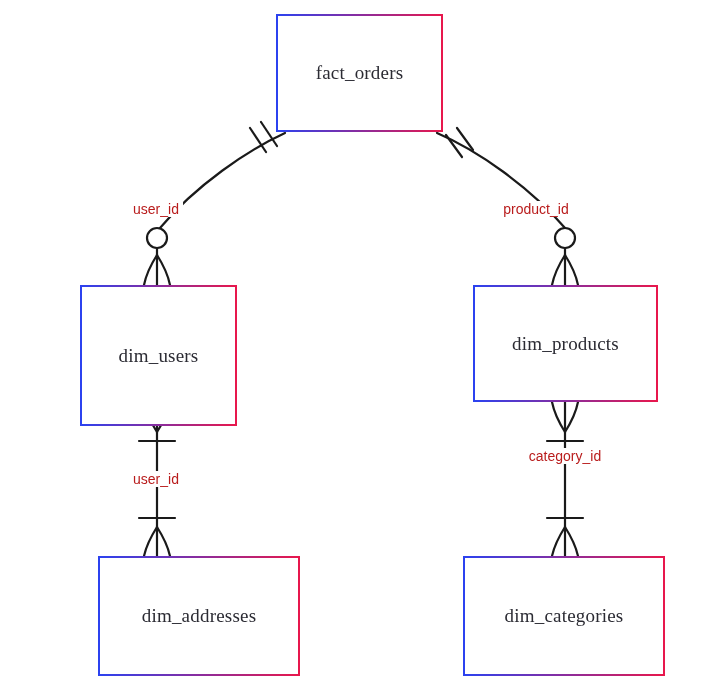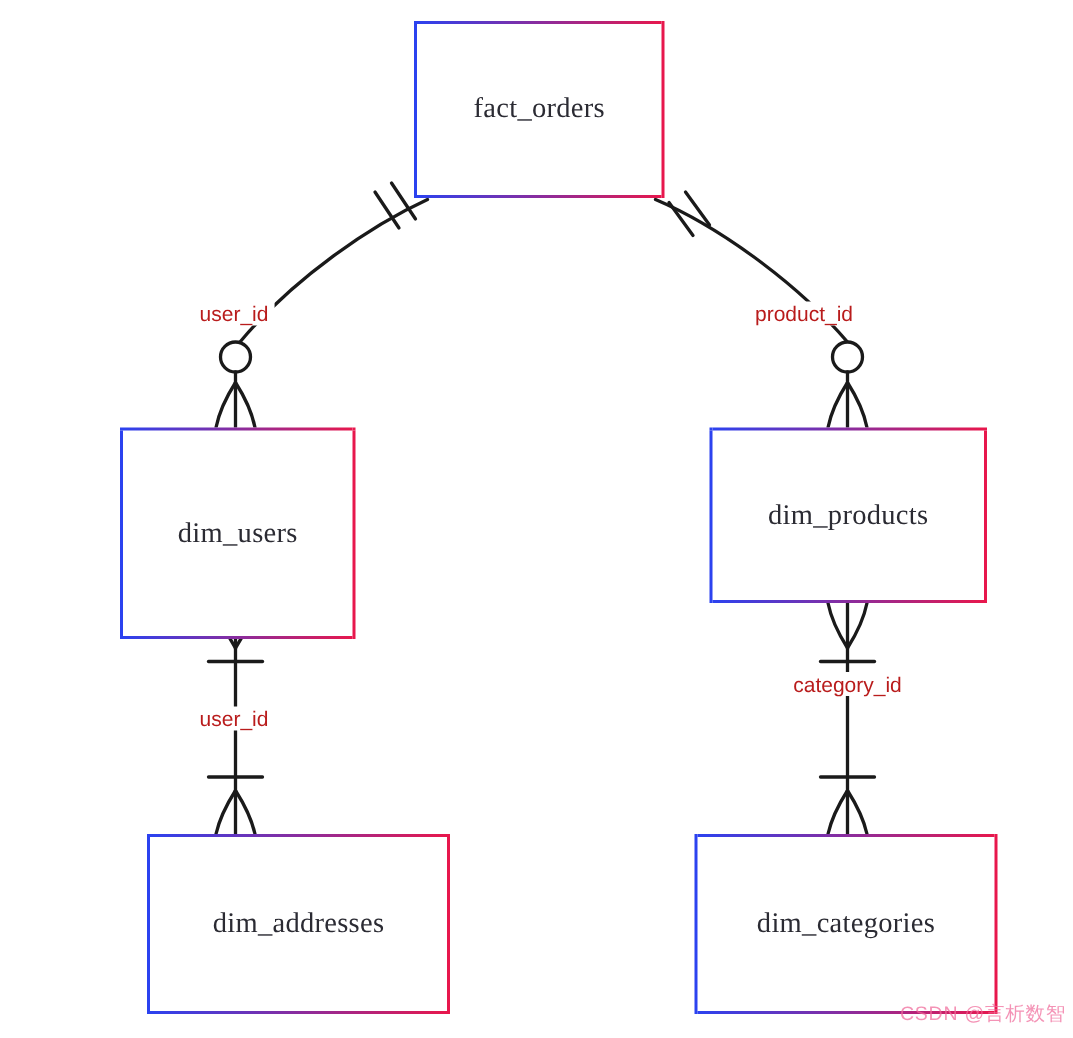--- a/index.html
+++ b/index.html
@@ -152,15 +152,14 @@
   </div>
 
   <div class="rel-label" style="left:156px; top:209px;">user_id</div>
 
   <div class="rel-label" style="left:536px; top:209px;">product_id</div>
 
   <div class="rel-label" style="left:156px; top:479px;">user_id</div>
 
   <div class="rel-label" style="left:565px; top:456px;">category_id</div>
 
-  <div id="watermark" style="left:600px; top:667px;">CSDN @言析数智</div>
 
 </div>
 
 </body></html>

